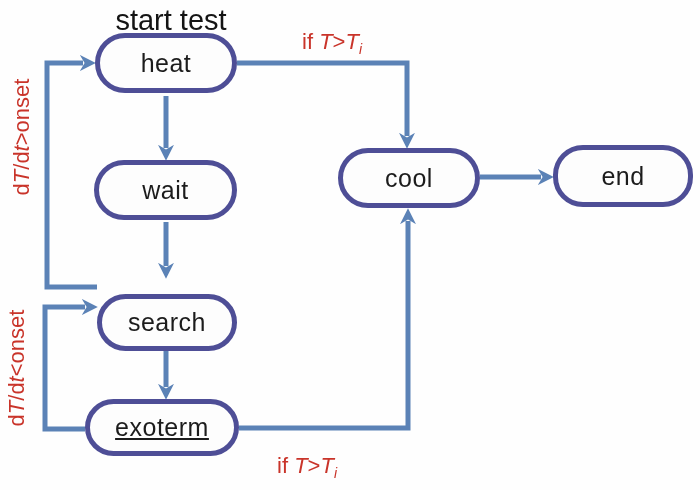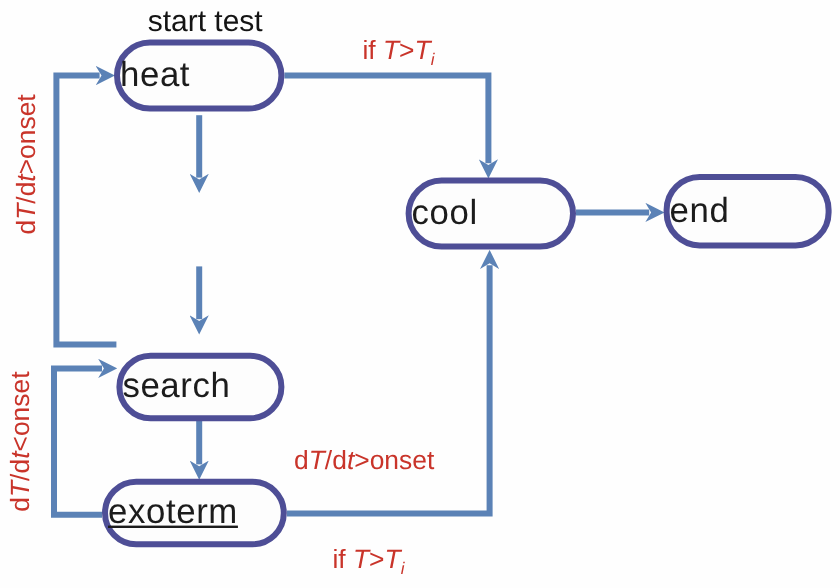--- a/index.html
+++ b/index.html
@@ -12,34 +12,34 @@
   body{font-family:"Liberation Sans", sans-serif;}
   .canvas{
     position:relative;width:700px;height:490px;background:#fefefe;overflow:hidden;
   }
   .arrow-layer{position:absolute;left:0;top:0;width:700px;height:490px;}
   .node{
     position:absolute;
     border:5px solid var(--node-border);
     border-radius:30px;
     background:#fdfdfd;
-    display:flex;align-items:center;
-    font-size:29px;color:var(--node-text);
+    display:flex;align-items:center;justify-content:center;
+    font-size:25px;color:var(--node-text);
     box-sizing:border-box;
     letter-spacing:0.5px;
   }
   .node-heat   {left:95px; top:33px;  width:142px;height:60px;}
   .node-wait   {left:94px; top:160px; width:143px;height:60px;}
   .node-search {left:97px; top:278px; width:140px;height:57px;margin-top:16px;}
   .node-exoterm{left:85px; top:399px; width:154px;height:57px;text-decoration:underline;}
   .node-cool   {left:338px;top:148px; width:142px;height:60px;}
   .node-end    {left:553px;top:145px; width:140px;height:62px;}
   .title{
     position:absolute;left:110px;top:4px;width:122px;height:26px;
-    text-align:center;font-size:25px;color:#141414;
+    text-align:center;font-size:29px;color:#141414;
   }
   .cond{
     color:var(--cond);
     font-size:22px;
     white-space:nowrap;
   }
   .cond i{font-style:italic;}
   .cond sub{font-size:14px;font-style:italic;vertical-align:-5px;}
   .cond-if-top   {position:absolute;left:302px;top:29px;}
   .cond-rate-mid {position:absolute;left:245px;top:371px;}
@@ -70,40 +70,40 @@
     <path d="M237,63 L407,63 L407,136" stroke="#5b82b6" stroke-width="5" fill="none" marker-end="url(#ah)"></path>
     <path d="M239,428 L408,428 L408,221" stroke="#5b82b6" stroke-width="5" fill="none" marker-end="url(#ah)"></path>
     <path d="M480,177 L541,177" stroke="#5b82b6" stroke-width="5" fill="none" marker-end="url(#ah)"></path>
   </svg>
 
   <div class="title">start test</div>
 
   <div class="node node-heat">
     <span>heat</span>
   </div>
+  <div class="node node-wait">
+    <span>wait</span>
+  </div>
   <div class="node node-search">
     <span>search</span>
   </div>
   <div class="node node-exoterm">
     <span>exoterm</span>
   </div>
   <div class="node node-end">
     <span>end</span>
   </div>
   <div class="node node-cool">
     <span>cool</span>
   </div>
 
   <div class="cond cond-if-top">
     <span>if </span><i>T</i><span>&gt;</span><i>T</i><sub>i</sub>
   </div>
 
-  <div class="cond cond-rate-mid">
-    <span>d</span><i>T</i><span>/d</span><i>t</i><span>&gt;onset</span>
-  </div>
 
   <div class="cond cond-if-bottom">
     <span>if </span><i>T</i><span>&gt;</span><i>T</i><sub>i</sub>
   </div>
 
   <div class="cond cond-rot cond-rate-left-top">
     <span>d</span><i>T</i><span>/d</span><i>t</i><span>&gt;onset</span>
   </div>
 
   <div class="cond cond-rot cond-rate-left-bottom">

